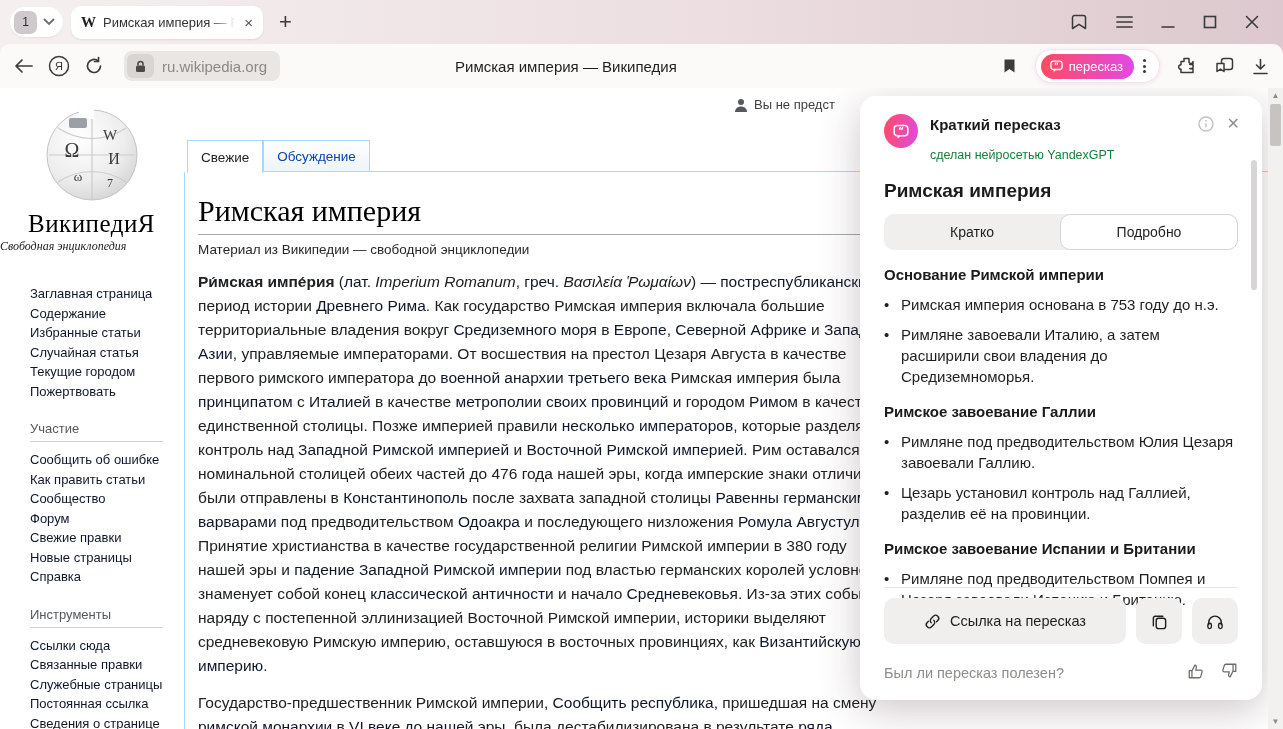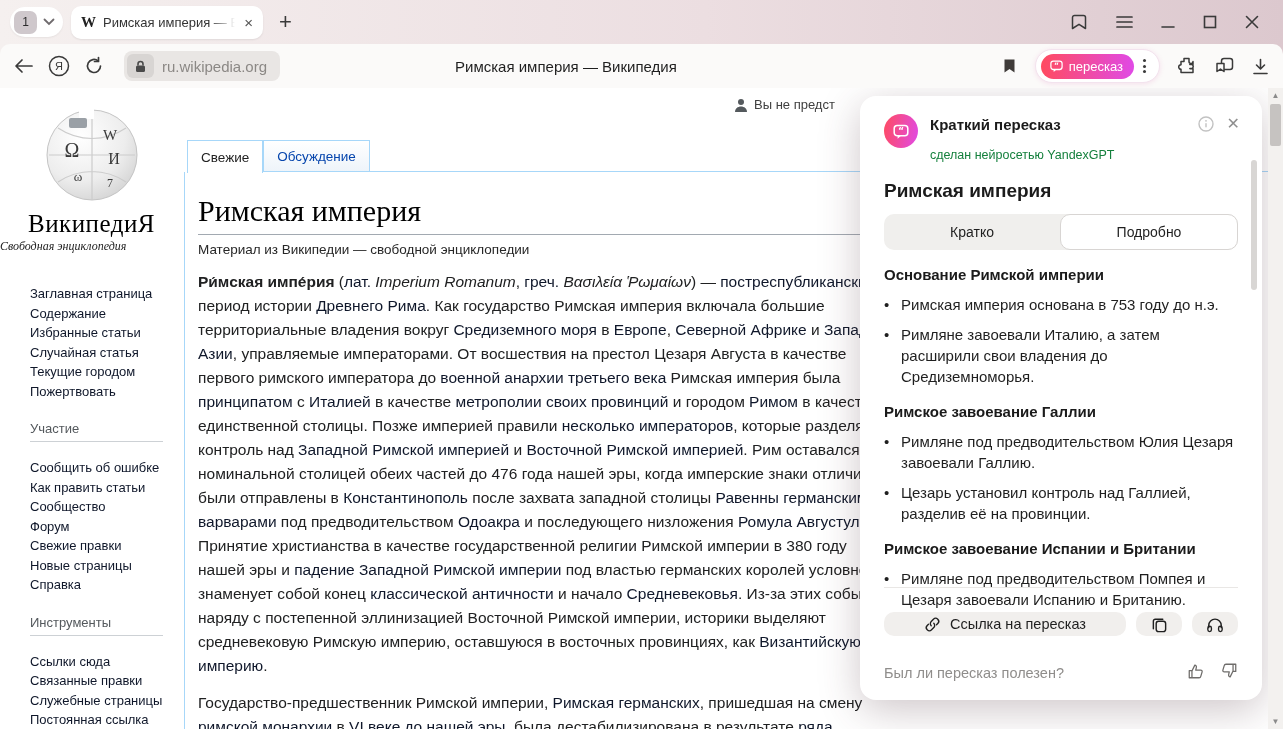--- a/index.html
+++ b/index.html
@@ -41,21 +41,21 @@
 
   
   .sidebar{position:absolute;left:0;top:0;width:183px;bottom:0;padding-top:12px;font-size:13px}
   .globe{width:100px;height:100px;display:block;margin:2px auto 0}
   .wordmark{text-align:center;font-family:"Liberation Serif",serif;font-size:25px;color:#000;margin-top:8px;letter-spacing:.5px}
   .wsub{text-align:left;font-family:"Liberation Serif",serif;font-style:italic;font-size:12px;color:#222;margin-top:1px}
   .navblock{margin:30px 0 0 30px;list-style:none}
   .navblock li{line-height:19.5px}
   .navblock a{font-size:13px}
   .navheader{color:#54595d;font-size:13px;margin:20px 0 8px 30px;width:133px;border-bottom:1px solid #cdd1d5;padding-bottom:5px}
-  .navblock.tight{margin-top:16px}
+  .navblock.tight{margin-top:0}
   .content-vline{position:absolute;left:184px;top:84px;bottom:0;width:1px;background:#a7d7f9}
 
   
   .content{position:absolute;left:185px;top:0;right:15px;bottom:0;overflow:hidden}
   .user-status{position:absolute;top:9px;left:549px;display:flex;align-items:center;gap:6px;font-size:13px;color:#404040;white-space:nowrap}
   .wikitabs{position:absolute;top:52px;left:2px;right:0;height:32px;display:flex;align-items:flex-end;font-size:13.5px}
   .wtab{height:32px;display:flex;align-items:center;padding:0 13px;border:1px solid #a7d7f9;border-bottom:none;white-space:nowrap}
   .wtab.on{background:#fff;color:#222;position:relative;z-index:2;height:33px;margin-bottom:-1px}
   .wtab.off{background:linear-gradient(#ffffff,#eef4fa);color:#0645ad;border-bottom:1px solid #a7d7f9}
   .wspacer{flex:1;height:32px;border-bottom:1px solid #a7d7f9}
@@ -82,21 +82,21 @@
   .p-info{position:absolute;right:48px;top:20px}
   .p-close{position:absolute;right:20px;top:16px;font-size:16px;color:#8f8f8f;padding:2px}
   .p-heading{font-size:19px;font-weight:700;color:#1b1b1b;margin-top:18px}
   .p-seg{margin-top:12px;height:36px;background:#f0efed;border-radius:10px;display:flex}
   .p-seg-opt{flex:1;display:flex;align-items:center;justify-content:center;font-size:14px;color:#1f1f1f;border-radius:10px}
   .p-seg-opt.sel{background:#fff;border:1px solid #d8d5d3}
   .psec-h{font-weight:700;font-size:15px;line-height:20px;color:#1b1b1b;margin-top:15px}
   .pbul{display:flex;margin-top:9px;font-size:15px;line-height:21px;color:#1f1f1f}
   .pbul-dot{width:17px;flex:none}
   .p-div{position:absolute;left:24px;right:24px;bottom:112px;height:1px;background:#e9e7e5}
-  .p-btnrow{position:absolute;left:24px;right:24px;bottom:64px;display:flex;gap:10px;height:24px}
+  .p-btnrow{position:absolute;left:24px;right:24px;bottom:56px;display:flex;gap:10px;height:46px}
   .p-linkbtn{flex:1;background:#f1efed;border-radius:10px;display:flex;align-items:center;justify-content:center;gap:9px;font-size:14.5px;color:#1f1f1f}
   .p-sqbtn{width:46px;background:#f1efed;border-radius:10px;display:flex;align-items:center;justify-content:center}
   .p-feedback{position:absolute;left:24px;right:24px;bottom:17px;display:flex;align-items:center;justify-content:space-between;color:#8f8d8b;font-size:14.5px}
   .p-thumbs{display:flex;gap:15px;align-items:center}
   .p-scroll{position:absolute;right:5px;top:64px;width:6px;height:130px;background:#d8d6d4;border-radius:3px}
 
   
   .pagescroll{position:absolute;right:0;top:0;width:15px;bottom:0;background:#f3f1ef;z-index:6}
   .ps-up,.ps-down{position:absolute;left:0;right:0;text-align:center;font-size:8px;color:#8a8a8a}
   .ps-up{top:3px}.ps-down{bottom:3px}
@@ -297,21 +297,21 @@
         <div class="wtab off">
             <span>П</span>
           </div>
         <div class="wspacer end"></div>
       </div>
       <div class="article">
         <h1>Римская империя</h1>
         <div class="tagline">Материал из Википедии — свободной энциклопедии</div>
         <div>
             <p><span class="b">Ри́мская импе́рия</span><span> (</span><a href="#">лат.</a><span> </span><span class="i">Imperium Romanum</span><span>, </span><a href="#">греч.</a><span> </span><span class="i">Βασιλεία Ῥωμαίων</span><span>) — </span><a href="#">постреспубликанский</a><span> период истории </span><a href="#">Древнего Рима</a><span>. Как государство Римская империя включала большие территориальные владения вокруг </span><a href="#">Средиземного моря</a><span> в </span><a href="#">Европе</a><span>, </span><a href="#">Северной Африке</a><span> и </span><a href="#">Западной Азии</a><span>, управляемые императорами. От восшествия на престол Цезаря Августа в качестве первого римского императора до </span><a href="#">военной анархии третьего века</a><span> Римская империя была </span><a href="#">принципатом</a><span> с </span><a href="#">Италией</a><span> в качестве </span><a href="#">метрополии своих провинций</a><span> и городом </span><a href="#">Римом</a><span> в качестве единственной столицы. Позже империей правили </span><a href="#">несколько императоров</a><span>, которые разделяли контроль над </span><a href="#">Западной Римской империей</a><span> и </span><a href="#">Восточной Римской империей</a><span>. Рим оставался номинальной столицей обеих частей до 476 года нашей эры, когда имперские знаки отличия были отправлены в </span><a href="#">Константинополь</a><span> после захвата западной столицы </span><a href="#">Равенны</a><span> </span><a href="#">германскими варварами</a><span> под предводительством </span><a href="#">Одоакра</a><span> и последующего низложения </span><a href="#">Ромула Августула</a><span>. Принятие христианства в качестве государственной религии Римской империи в 380 году нашей эры и </span><a href="#">падение Западной Римской империи</a><span> под властью германских королей условно знаменует собой конец </span><a href="#">классической античности</a><span> и начало </span><a href="#">Средневековья</a><span>. Из-за этих событий, наряду с постепенной эллинизацией Восточной Римской империи, историки выделяют средневековую Римскую империю, оставшуюся в восточных провинциях, как </span><a href="#">Византийскую империю</a><span>.</span></p>
-            <p><span>Государство-предшественник Римской империи, </span><a href="#">Римская германских</a><span>, пришедшая на смену </span><a href="#">римской монархии</a><span> в </span><a href="#">VI веке до нашей эры</a><span>, была дестабилизирована в результате </span><a href="#">ряда гражданских войн</a></p>
+            <p><span>Государство-предшественник Римской империи, </span><a href="#">Сообщить республика</a><span>, пришедшая на смену </span><a href="#">римской монархии</a><span> в </span><a href="#">VI веке до нашей эры</a><span>, была дестабилизирована в результате </span><a href="#">ряда гражданских войн</a></p>
           </div>
       </div>
     </div>
 
 
     <div class="panel">
       <div class="p-header">
         <div class="p-ico">
           <svg width="18" height="17" viewBox="0 0 20 20">
               <rect x="2" y="3" width="16" height="12" rx="3.5" fill="none" stroke="#fff" stroke-width="1.8"></rect>

